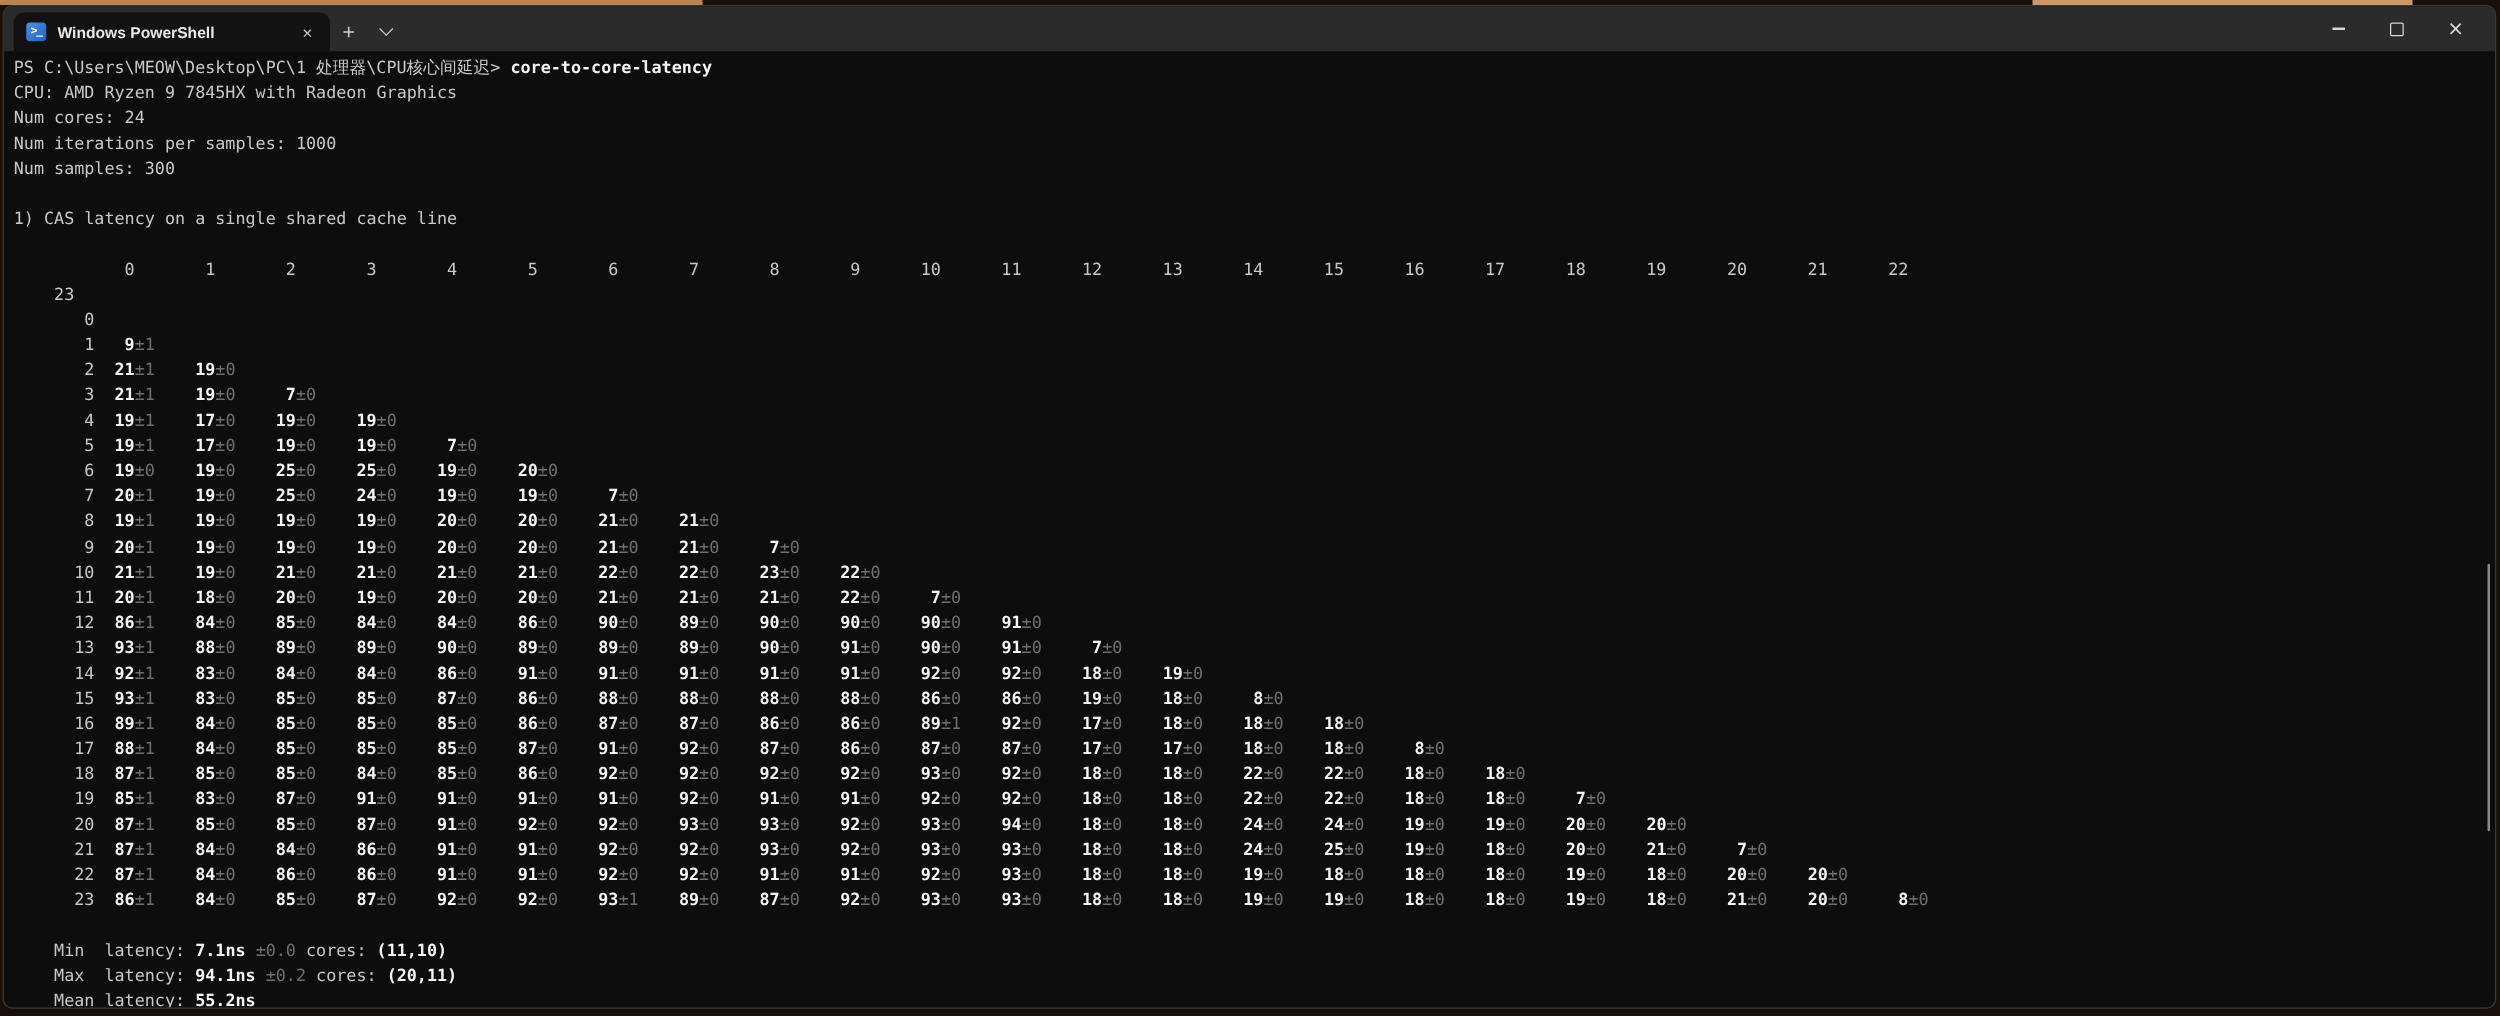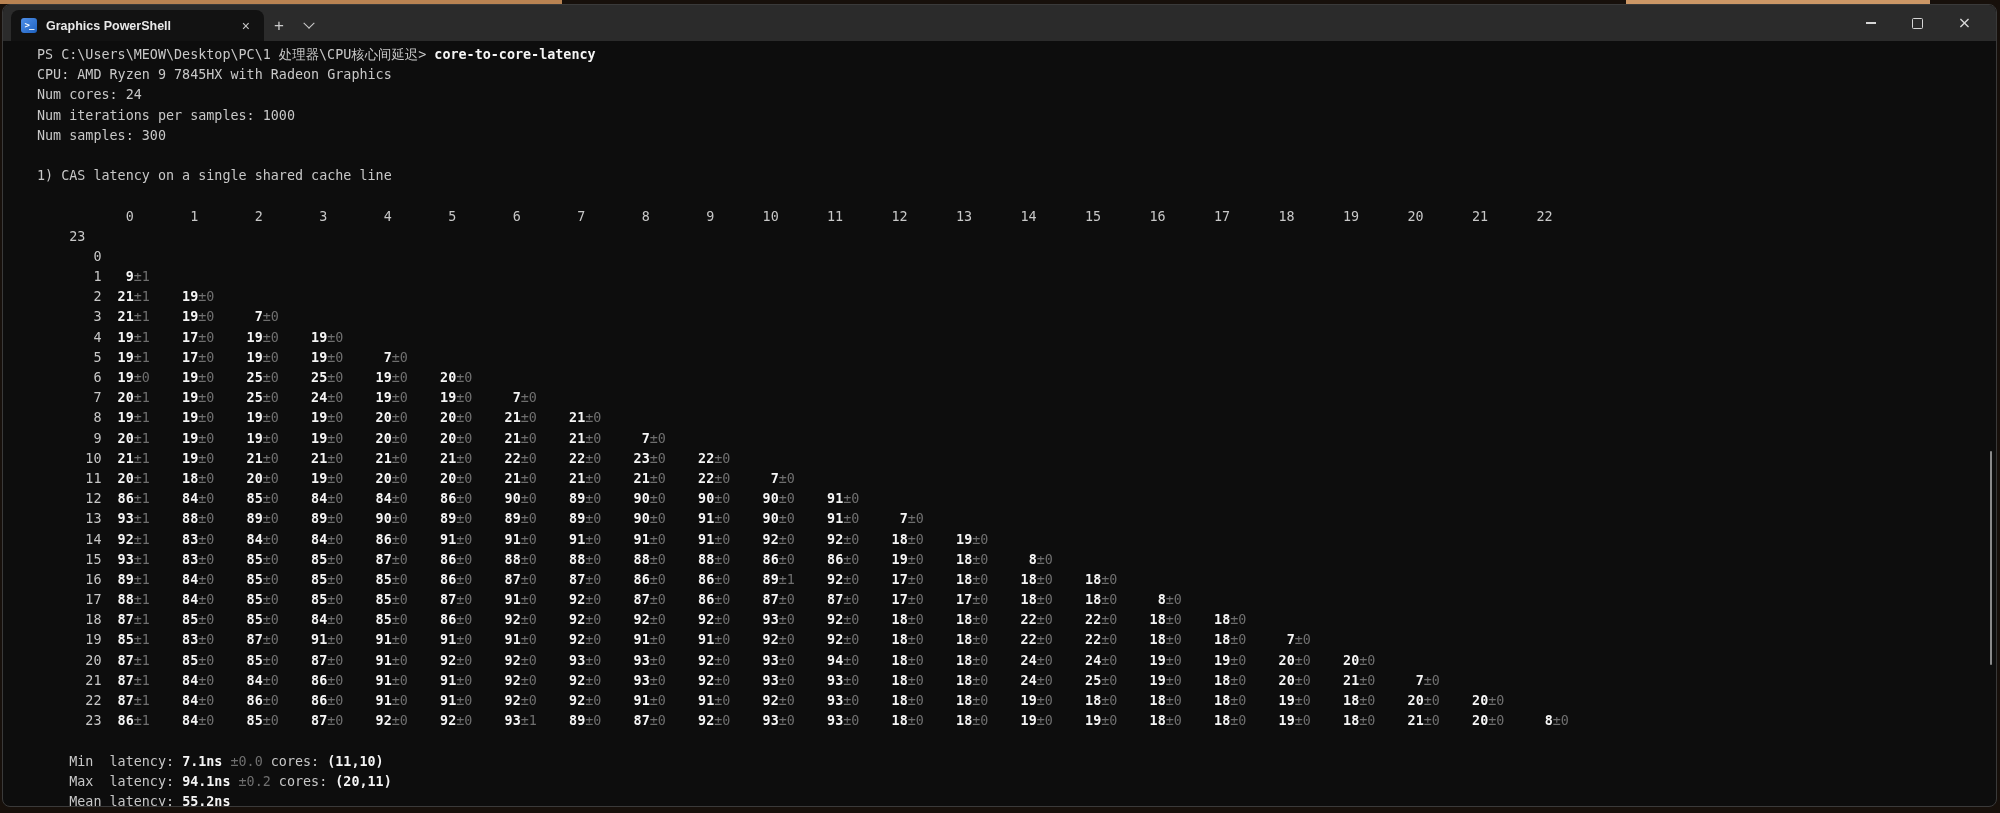--- a/index.html
+++ b/index.html
@@ -27,39 +27,39 @@
   .chev-box{width:30px;height:31px;display:flex;align-items:center;justify-content:center;}
   .chev{width:7px;height:7px;border-right:1.5px solid #cccccc;border-bottom:1.5px solid #cccccc;
         transform:rotate(45deg) translate(-2px,-2px);}
   .win-controls{margin-left:auto;align-self:flex-start;display:flex;height:36px;margin-right:8px;}
   .wbtn{width:47px;height:36px;display:flex;align-items:center;justify-content:center;}
   .glyph-min{width:10px;height:1.5px;background:#d6d6d6;}
   .glyph-max{width:9px;height:9px;border:1.2px solid #d6d6d6;border-radius:1.5px;}
   .glyph-close{color:#d6d6d6;font-size:16px;line-height:1;font-family:"DejaVu Sans",sans-serif;}
   .term{position:absolute;left:0;top:36px;right:0;bottom:0;padding:4px 0 0 8px;
         font-family:"DejaVu Sans Mono",monospace;font-size:13.4px;line-height:20.2px;
-        white-space:pre;overflow:hidden;margin-left:26px;}
+        white-space:pre;overflow:hidden;}
   .ln{height:20.2px;white-space:pre;}
   .c{color:#c8c8c8;}
   .b{color:#f5f5f5;font-weight:bold;}
   .d{color:#6f6f6f;}
   .scroll-thumb{position:absolute;right:4px;top:446px;width:2.5px;height:214px;
                 background:#8a8a8a;border-radius:2px;}
 </style>
 </head>
 <body>
 
 <div class="edge-strip strip-left"></div>
 <div class="edge-strip strip-right"></div>
 
 <div class="window">
   <div class="titlebar">
     <div class="tab">
       <span class="ps-icon">&gt;_</span>
-      <span class="tab-title">Graphics PowerShell</span>
+      <span class="tab-title">Windows PowerShell</span>
       <span class="tab-close">×</span>
     </div>
     <div class="tab-btn">+</div>
     <div class="chev-box">
       <span class="chev"></span>
     </div>
     <div class="win-controls">
       <div class="wbtn">
         <span class="glyph-min"></span>
       </div>

